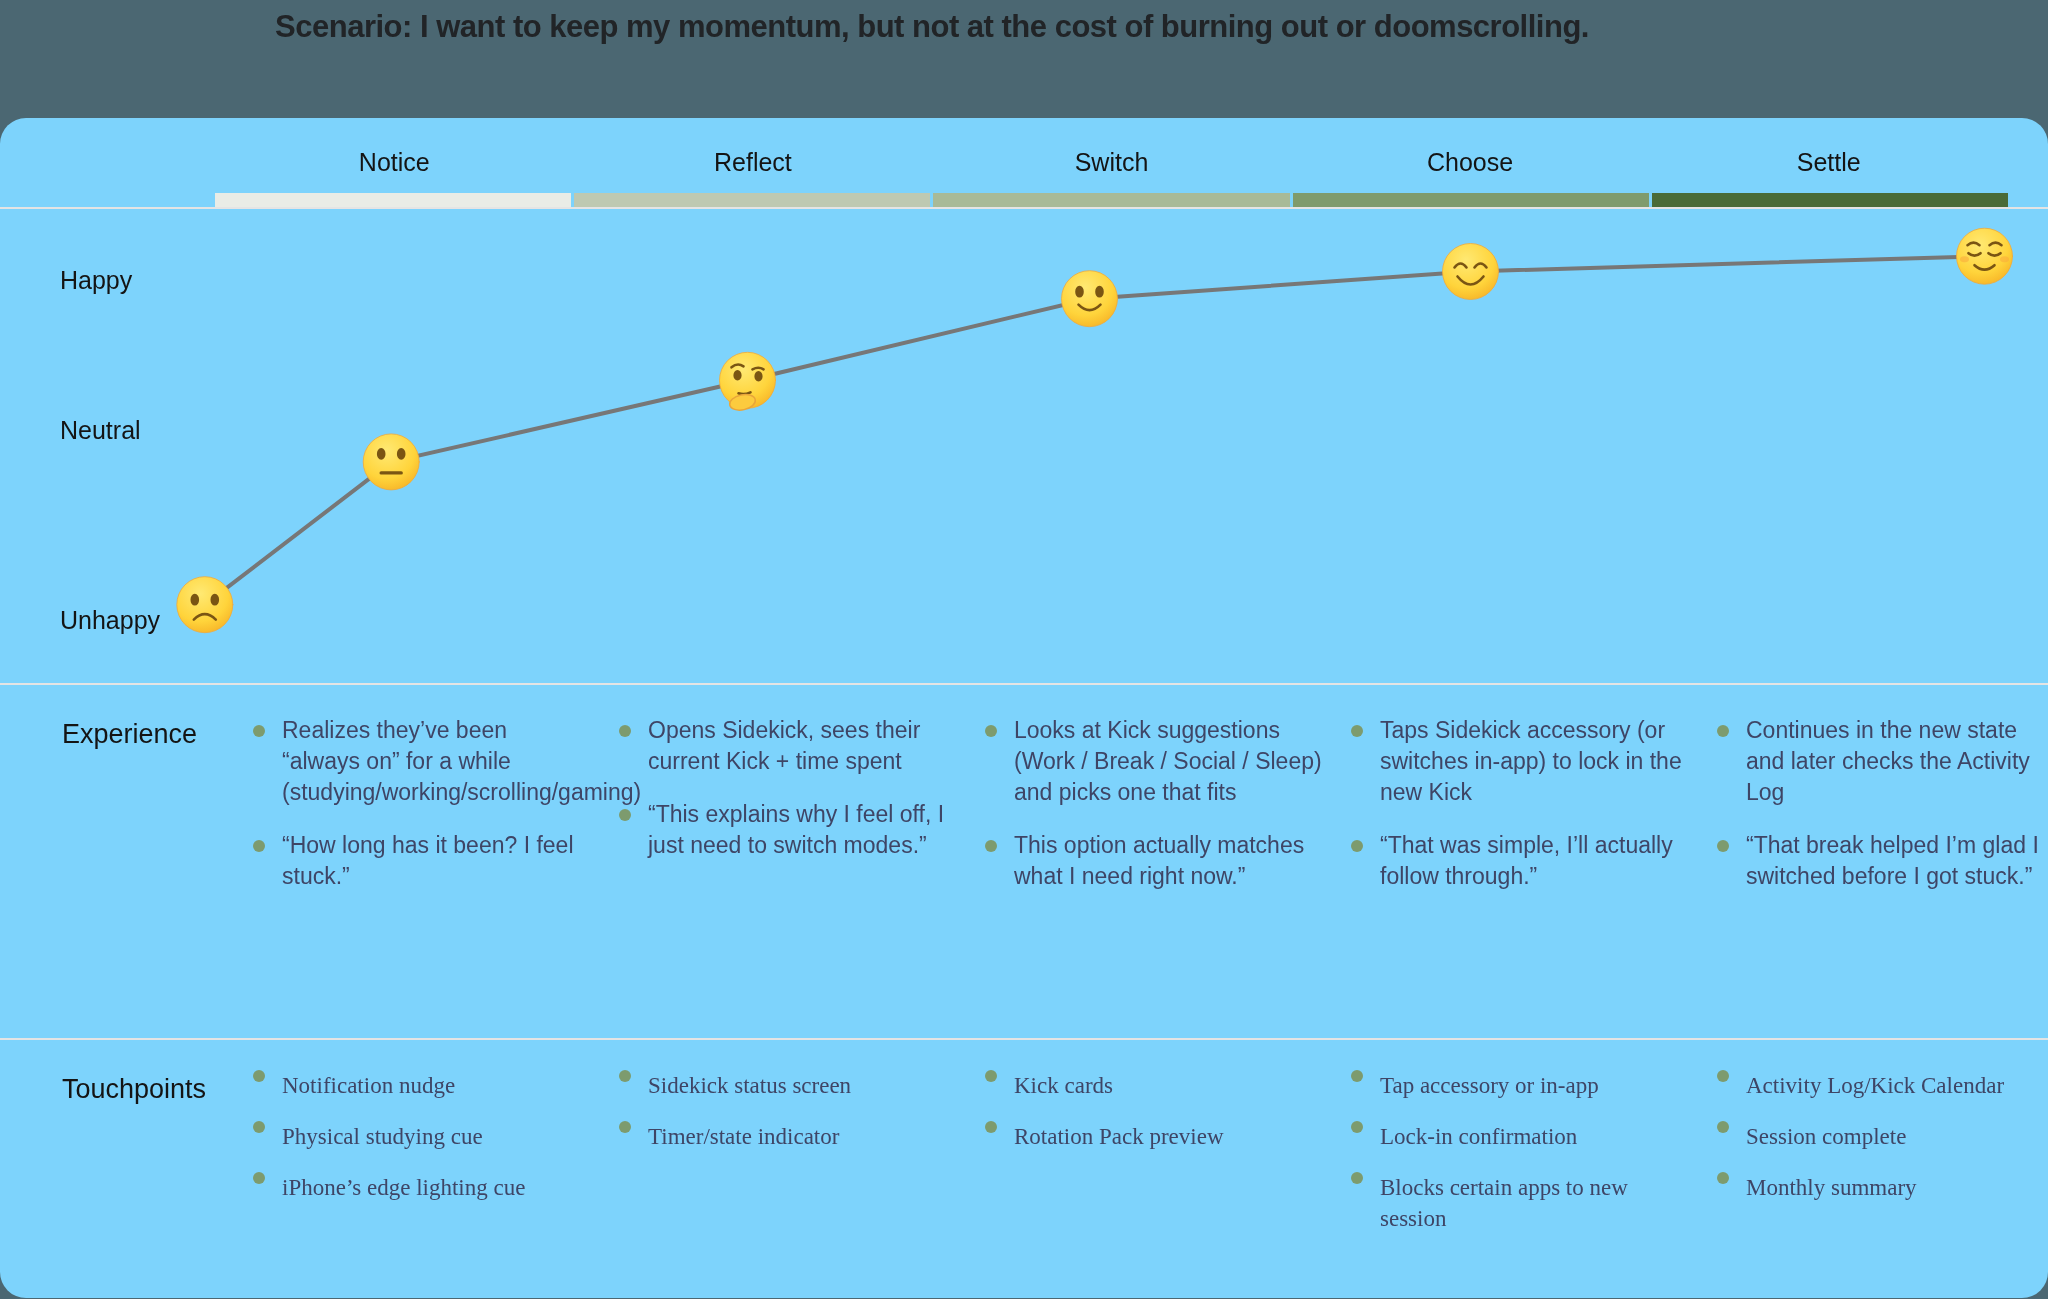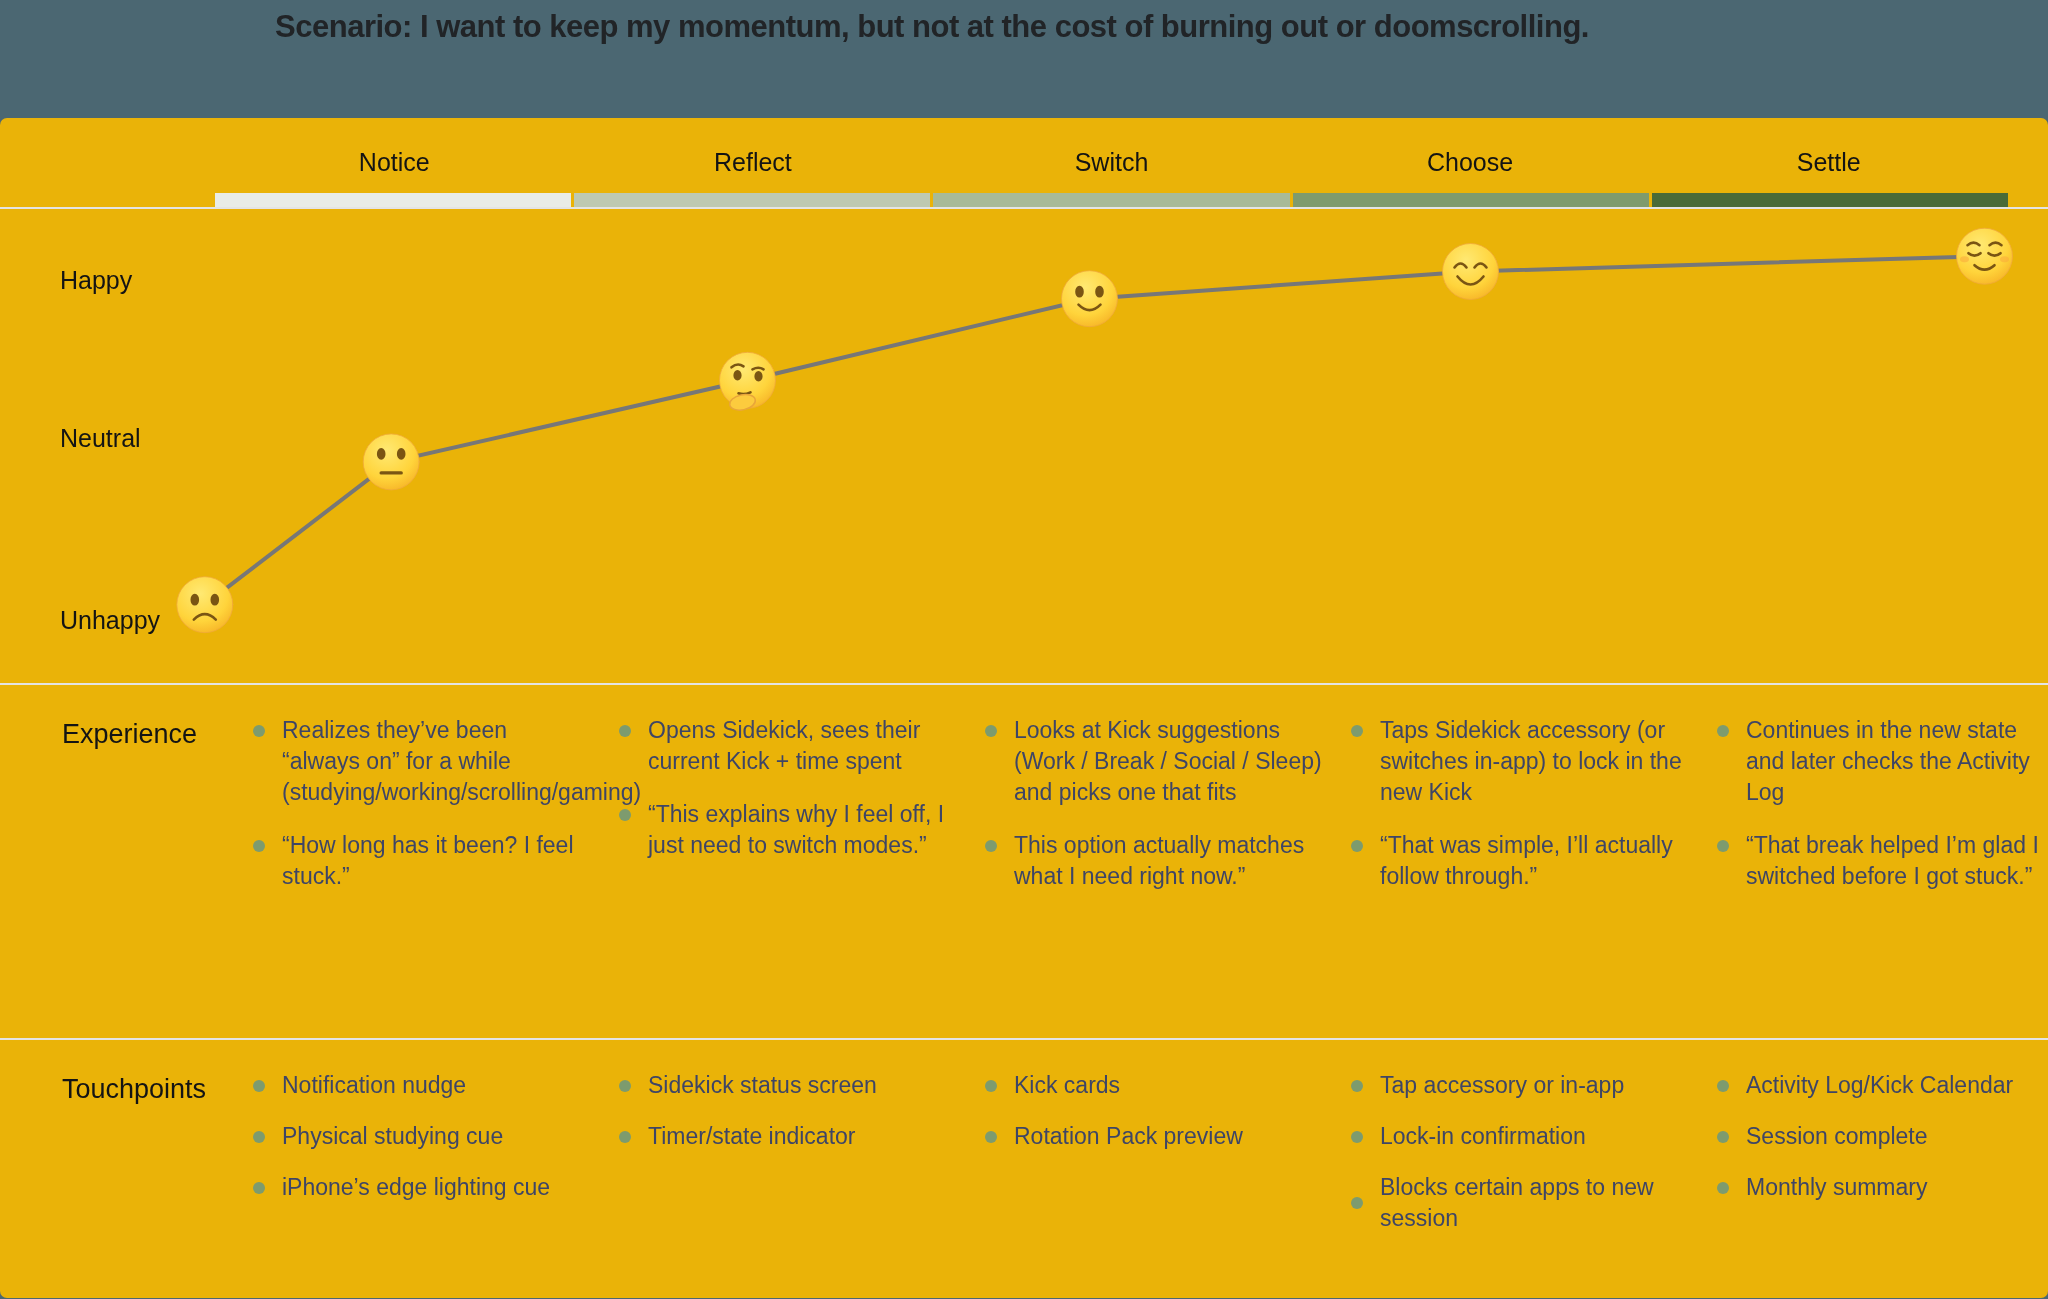--- a/index.html
+++ b/index.html
@@ -15,21 +15,21 @@
   .banner { position:absolute; left:0; top:0; width:1864px; height:118px; }
   .banner h1 {
     padding-top:9px; text-align:center;
     font-size:31px; font-weight:700; letter-spacing:-0.5px;
     color:#212427;
   }
 
   
   .card {
     position:absolute; left:0; top:118px; width:2048px; height:1180px;
-    background:#eab308; border-radius:7px;
+    background:#7dd3fc; border-radius:26px;
   }
 
   
   .stage-header-row {
     position:absolute; left:215px; top:0; width:1793px; height:75px;
     display:flex;
   }
   .stage-header-row .stage-col {
     flex:1 1 0; text-align:center; padding-top:30px;
     font-size:25px; font-weight:500; color:#141414;
@@ -59,21 +59,21 @@
   .row-label {
     position:absolute; left:46px; top:36px;
     font-size:27px; font-weight:500; color:#141414;
   }
   .cols { position:absolute; left:215px; top:32px; width:1830px; display:flex; }
   .col { width:366px; flex:0 0 366px; }
   .col ul { list-style:none; display:flex; flex-direction:column; }
   .row-experience .col ul { gap:22px; }
   .row-touchpoints .col ul { gap:20px; }
   li.item { display:flex; gap:17px; align-items:flex-start; }
-  .row-touchpoints li.item { align-items:center; }
+  .row-touchpoints li.item { align-items:flex-start;font-family:Liberation Serif, serif; }
   .dot {
     flex:0 0 12px; width:12px; height:12px; border-radius:50%;
     background: var(--bullet, #7d9b6e); margin-left:22px;
   }
   .row-experience .dot { margin-top:10px; }
   .txt {
     font-size:23px; line-height:31px; color:#3e4566; max-width:308px;
   }
 </style>
 </head>
@@ -99,21 +99,21 @@
       <div class="seg" style="background: rgb(233, 236, 230);"></div>
       <div class="seg" style="background: rgb(190, 201, 178);"></div>
       <div class="seg" style="background: rgb(168, 186, 152);"></div>
       <div class="seg" style="background: rgb(127, 155, 109);"></div>
       <div class="seg" style="background: rgb(74, 107, 56);"></div>
     </div>
 
     <div class="divider d1"></div>
 
     <span class="y-label" style="top:162px">Happy</span>
-    <span class="y-label" style="top:320px">Neutral</span>
+    <span class="y-label" style="top:312px">Neutral</span>
     <span class="y-label" style="top:502px">Unhappy</span>
 
     <svg id="curve" viewBox="0 0 2048 1181">
         <defs>
        <radialGradient id="fg" cx="0.42" cy="0.3" r="0.8">
          <stop offset="0" stop-color="#ffe973"></stop>
          <stop offset="0.62" stop-color="#ffd43b"></stop>
          <stop offset="1" stop-color="#f5ae23"></stop>
        </radialGradient>
      </defs>

